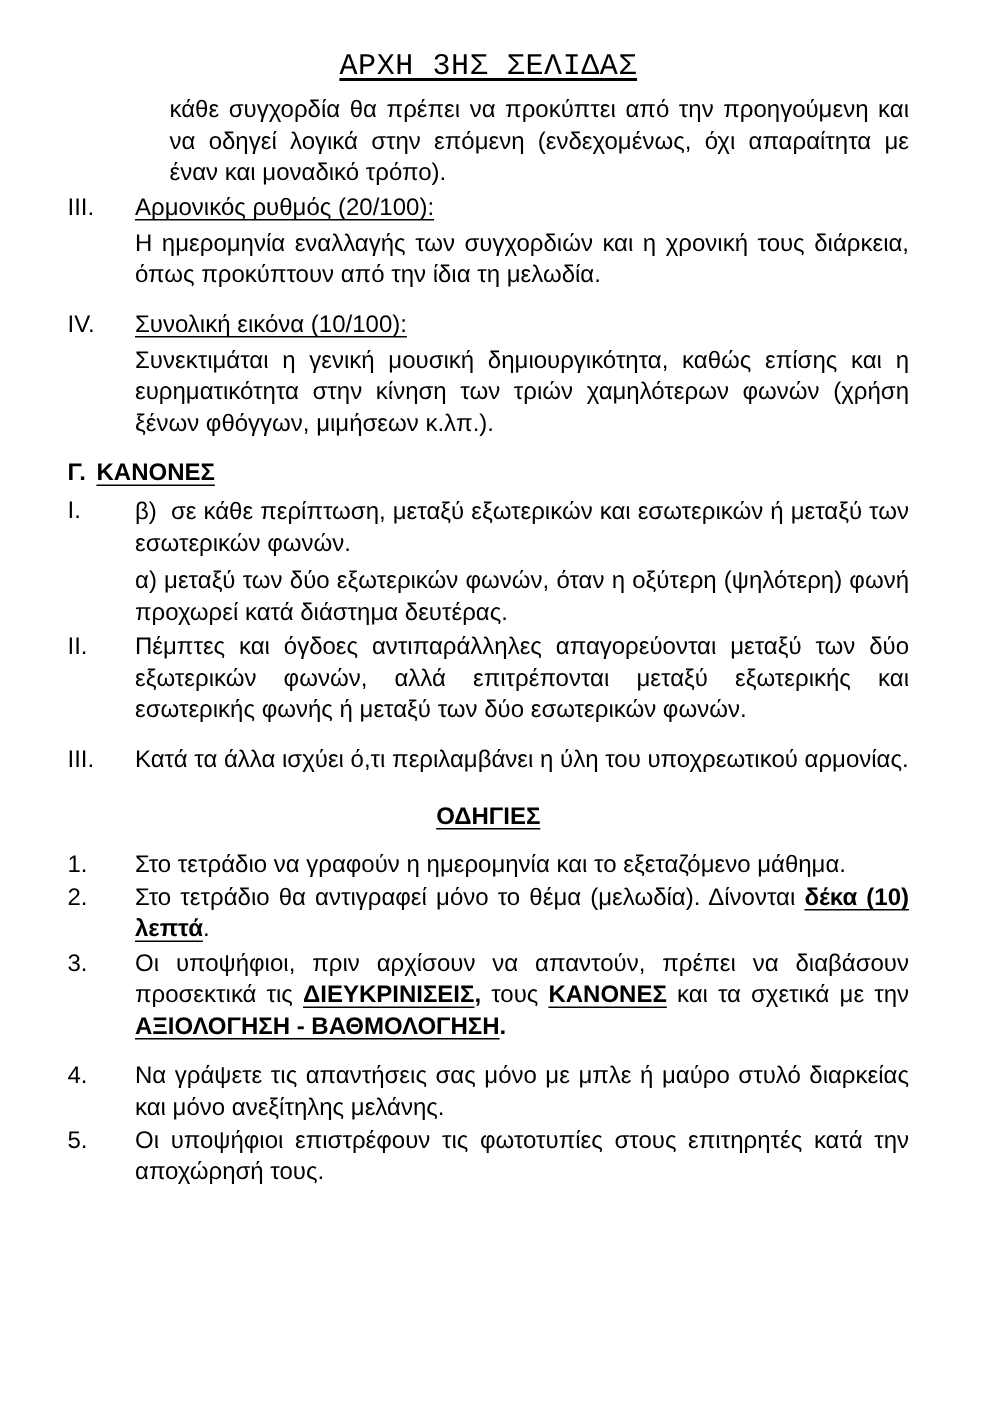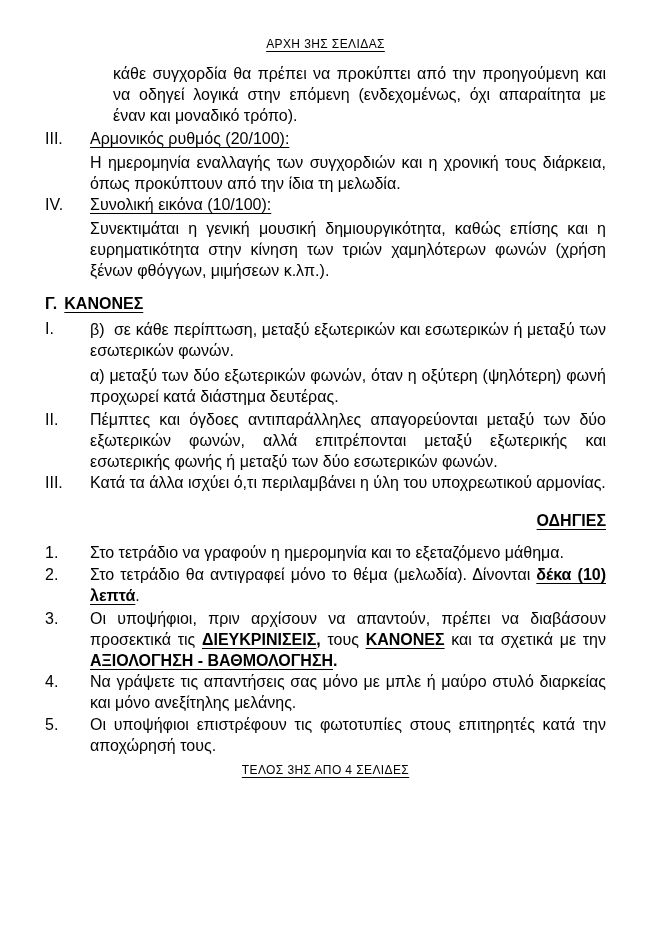--- a/index.html
+++ b/index.html
@@ -13,25 +13,25 @@
     font-size: 16px;
     line-height: 21px;
     overflow: hidden;
   }
   .page {
     width: 661px;
     height: 942px;
     padding: 34px 55px 0 45px;
   }
   .serif-banner {
-    font-family: Liberation Sans, sans-serif;
+    font-family: Liberation Mono, monospace;
     text-align: center;
     text-decoration: underline;
     text-underline-offset: 3px;
-    font-size: 12px;
+    font-size: 20px;
     letter-spacing: 0.4px;
   }
   .just { text-align: justify; }
   .para-cont {
     margin-left: 68px;
     margin-top: 8px;
   }
   .item { display: flex; }
   .item .num {
     flex: 0 0 45px;
@@ -41,36 +41,36 @@
   .item .body { flex: 1 1 auto; min-width: 0; }
   .item-heading {
     font-weight: normal;
     text-decoration: underline;
     text-underline-offset: 3px;
   }
   .item-body-gap { margin-top: 3px; }
   .sub-para { margin-top: 4px; }
   .sub-para.tight { margin-top: 1px; }
   .mt2 { margin-top: 2px; }
-  .mt0 { margin-top: 0px; }
+  .mt0 { margin-top: 12px; }
   .mt1 { margin-top: 1px; }
   .mt4 { margin-top: 4px; }
   .mt11 { margin-top: 11px; }
   .section-heading {
     margin-top: 12px;
     font-weight: bold;
   }
   .section-heading .sec-label { margin-right: 7px; }
   .section-heading .sec-title {
     text-decoration: underline;
     text-underline-offset: 3px;
   }
   .centered-heading {
     margin-top: 17px;
-    text-align: right;
+    text-align: center;
     font-weight: bold;
     text-decoration: underline;
     text-underline-offset: 3px;
   }
   .bu {
     font-weight: bold;
     text-decoration: underline;
     text-underline-offset: 3px;
   }
   .b { font-weight: bold; }
@@ -157,15 +157,14 @@
     </div>
   </div>
 
   <div class="item mt1">
     <span class="num">5.</span>
     <div class="body">
       <p class="just"><span>Οι υποψήφιοι επιστρέφουν τις φωτοτυπίες στους επιτηρητές κατά την αποχώρησή τους.</span></p>
     </div>
   </div>
 
-  <div class="serif-banner footer-banner">ΤΕΛΟΣ 3ΗΣ ΑΠΟ 4 ΣΕΛΙΔΕΣ</div>
 
 </div>
 
 </body></html>

